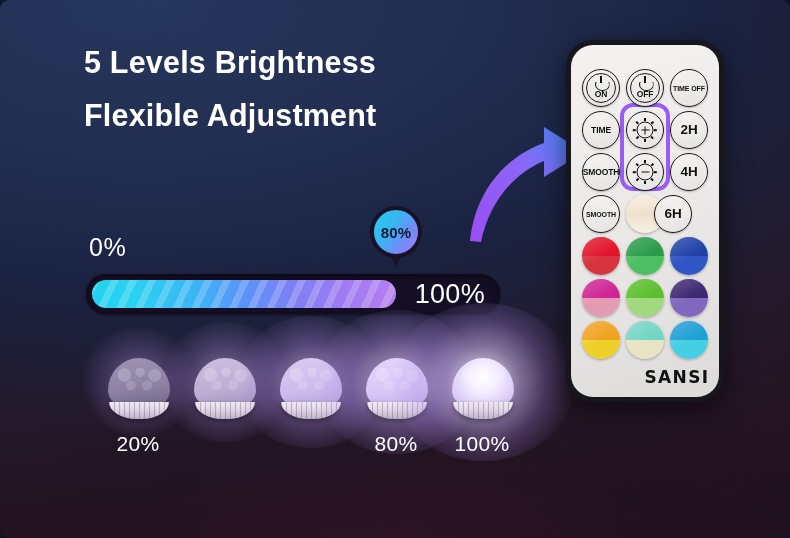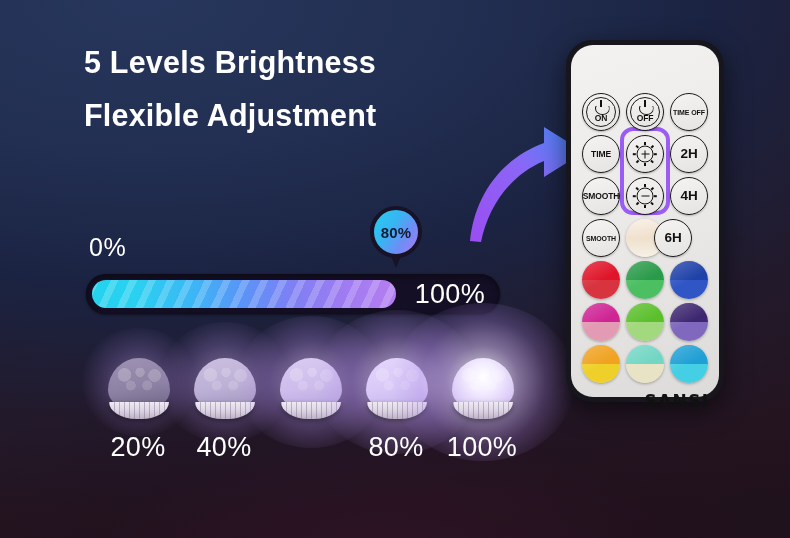--- a/index.html
+++ b/index.html
@@ -5,20 +5,21 @@
   html,body{margin:0;padding:0;}
   body{
     width:790px;height:538px;overflow:hidden;
     font-family:"Liberation Sans",sans-serif;
     background:#0e1428;
   }
   .stage{
     position:relative;width:790px;height:538px;overflow:hidden;
     background:
       radial-gradient(150% 110% at 18% 0%, #27365c 0%, #222f52 26%, #1b2342 48%, #221a2c 70%, #241420 88%, #20121c 100%);
+    border-radius: 9px;
   }
   .stage:before{
     content:"";position:absolute;inset:0;
     background:radial-gradient(90% 70% at 50% 112%, rgba(60,20,45,.55) 0%, rgba(30,12,26,.25) 45%, rgba(0,0,0,0) 72%);
     pointer-events:none;
   }
 
   
   .headline{
     position:absolute;left:84px;top:36px;width:440px;
@@ -97,35 +98,35 @@
     background:linear-gradient(180deg,#efeaf2 0%,#dfd7e6 45%,#bdb2c6 100%);
     box-shadow:0 2px 5px rgba(0,0,0,.4);
   }
   .base:after{
     content:"";position:absolute;inset:0;border-radius:inherit;
     background:repeating-linear-gradient(90deg,
       rgba(120,105,135,.42) 0 1px, rgba(255,255,255,0) 1px 5px);
   }
   .bulb-label{
     position:absolute;top:432px;width:100px;text-align:center;
-    color:#ffffff;font-size:27px;font-weight:400;letter-spacing:.3px;
+    color:#ffffff;font-size:21px;font-weight:400;letter-spacing:.3px;
   }
 
   
   .remote-shell{
     position:absolute;left:566px;top:40px;width:158px;height:362px;
     border-radius:26px;background:#16161c;
     box-shadow:0 8px 26px rgba(0,0,0,.55);
   }
   .remote-face{
     position:absolute;left:5px;top:5px;right:5px;bottom:5px;
     border-radius:22px;
     background:linear-gradient(160deg,#f3f2f0 0%,#e9e8e6 55%,#dcdbd9 100%);
   }
-  .btn-grid{position:absolute;left:0;top:0;width:148px;height:362px;margin-top:24px;}
+  .btn-grid{position:absolute;left:0;top:0;width:148px;height:362px;}
   .rbtn{
     position:absolute;width:38px;height:38px;border-radius:50%;
     background:linear-gradient(165deg,#f4f3f1 0%,#e5e4e2 100%);
     border:1.6px solid #1b1b1b;box-sizing:border-box;
     display:flex;flex-direction:column;align-items:center;justify-content:center;
     color:#111;font-weight:700;font-size:8.5px;letter-spacing:-.1px;
     box-shadow:0 1px 2px rgba(0,0,0,.25);
   }
   .rbtn .lbl{line-height:1;}
   .rbtn.t2{font-size:13.5px;font-weight:600;}
@@ -231,21 +232,20 @@
       <div class="base"></div>
     </div>
     <div class="bulb" style="left:344px;">
       <div class="glow" style="width:184px;height:158px;background:radial-gradient(circle,rgba(255,252,255,.92) 0%,rgba(214,190,252,.52) 30%,rgba(168,132,226,.28) 52%,rgba(90,70,140,0) 76%);"></div>
       <div class="dome" style="background:radial-gradient(circle at 50% 38%,#ffffff 0%,#f3ecff 34%,#dccdf8 70%,#c6b2ec 100%);"></div>
       <div class="base"></div>
     </div>
   </div>
 
   <div class="bulb-label" style="left:88px;">20%</div>
-  <div class="bulb-label" style="left:174px;">40%</div>
   <div class="bulb-label" style="left:346px;">80%</div>
   <div class="bulb-label" style="left:432px;">100%</div>
 
   <div class="remote-shell">
     <div class="remote-face">
       <div class="btn-grid">
 
         <div class="hl-box"></div>
 
         <div class="rbtn" style="left:11px;top:24px;">

